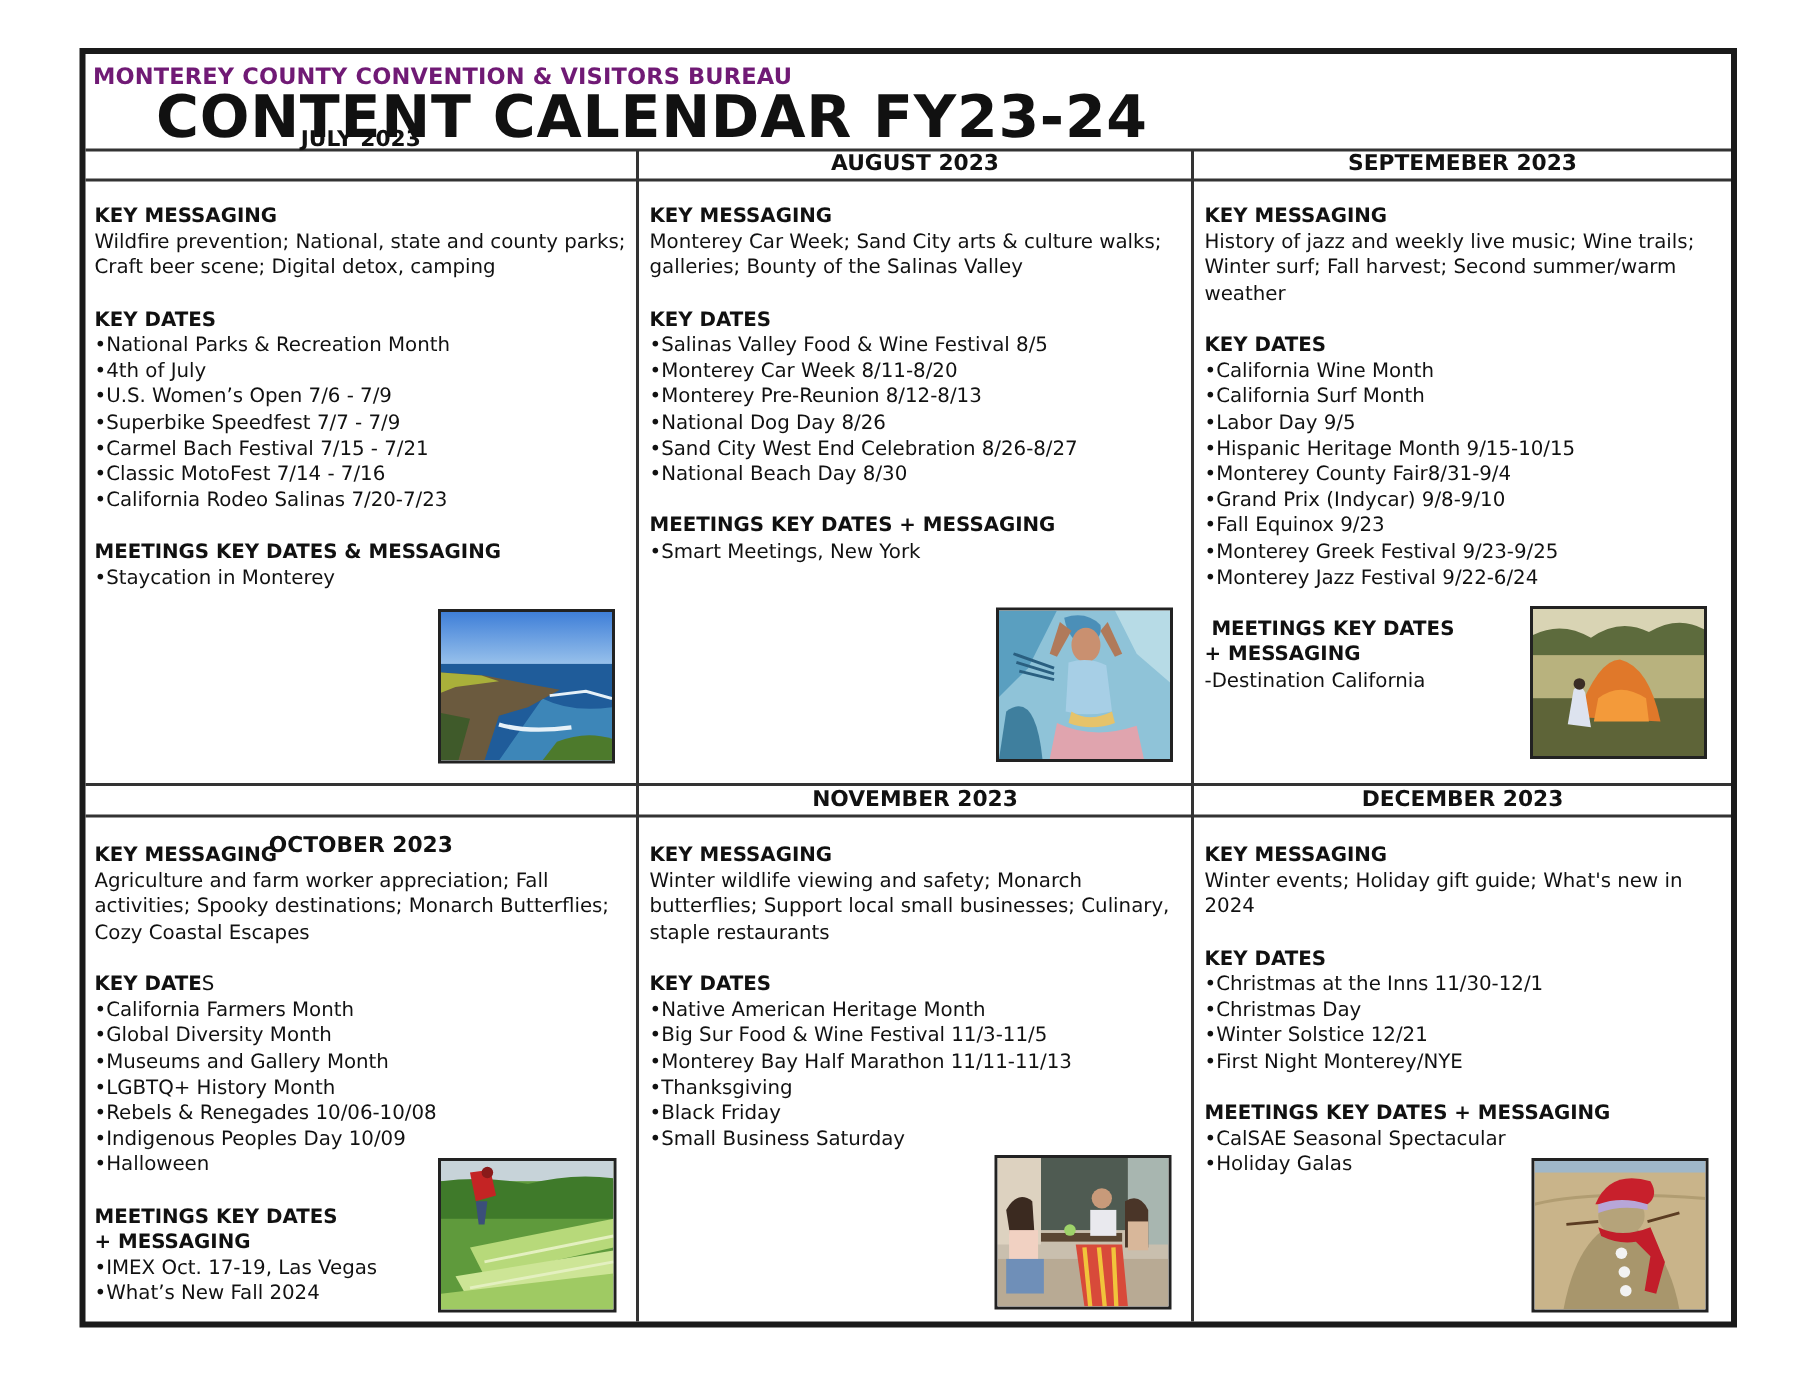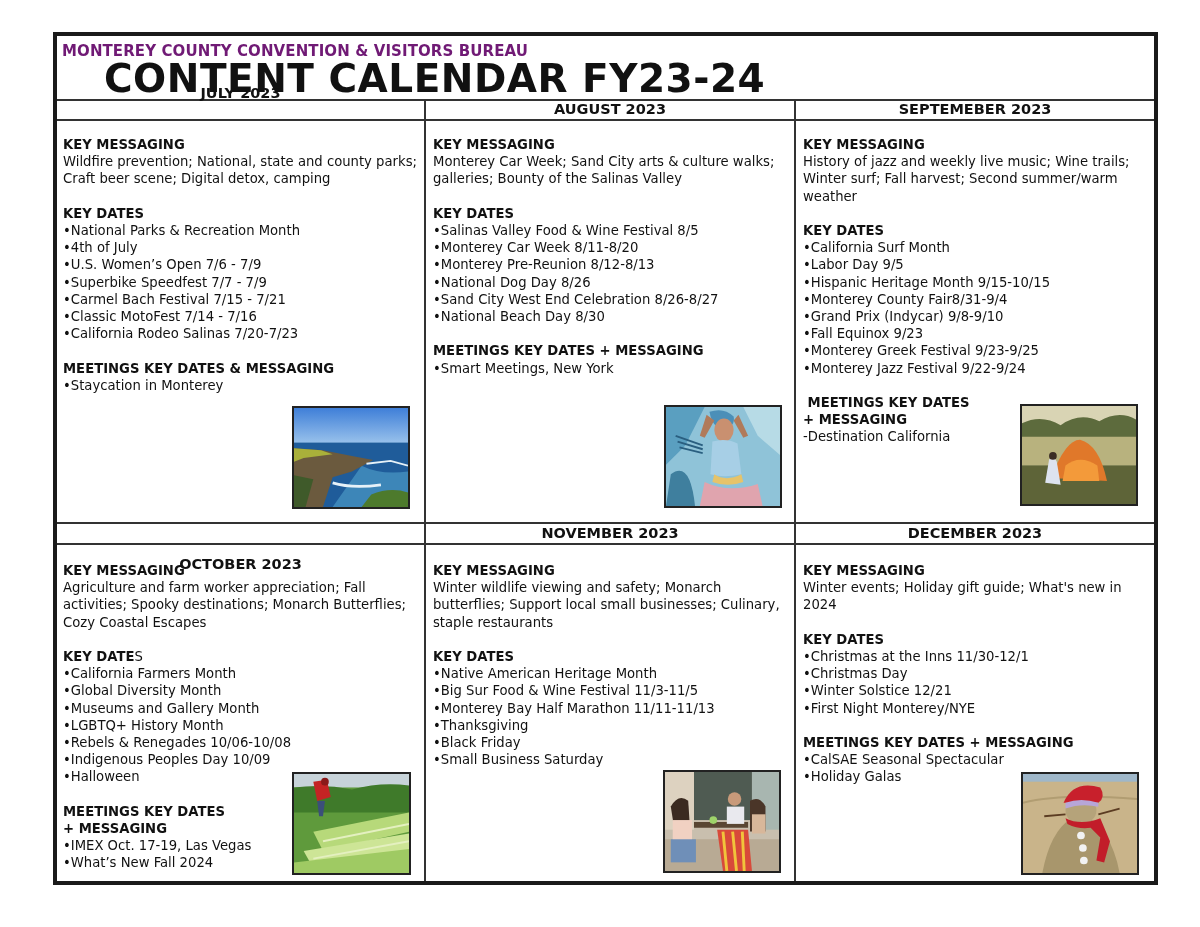--- a/index.html
+++ b/index.html
@@ -111,28 +111,29 @@
     <path d="M40 78 Q65 90 95 80 L100 103 L35 103 Z" fill="#e0a4ae"></path>
     <path d="M10 30 L38 40 M12 36 L38 44 M14 42 L38 48" stroke="#2a5f80" stroke-width="2"></path>
   </svg>
 </div>
 
 <div class="cell" style="left:803px; top:136px; width:345px;">
   <div class="h">KEY MESSAGING</div>
   <div>History of jazz and weekly live music; Wine trails; Winter surf; Fall harvest; Second summer/warm weather</div>
   <div class="gap"></div>
   <div class="h">KEY DATES</div>
+  <div class="b">California Wine Month</div>
   <div class="b">California Surf Month</div>
   <div class="b">Labor Day 9/5</div>
   <div class="b">Hispanic Heritage Month 9/15-10/15</div>
   <div class="b">Monterey County Fair8/31-9/4</div>
   <div class="b">Grand Prix (Indycar) 9/8-9/10</div>
   <div class="b">Fall Equinox 9/23</div>
   <div class="b">Monterey Greek Festival 9/23-9/25</div>
-  <div class="b">Monterey Jazz Festival 9/22-9/24</div>
+  <div class="b">Monterey Jazz Festival 9/22-6/24</div>
   <div class="gap"></div>
   <div class="h" style="white-space:pre;"> MEETINGS KEY DATES</div>
   <div class="h">+ MESSAGING</div>
   <div>-Destination California</div>
 </div>
 <div class="photo" style="left:1020px; top:404px; width:118px; height:102px;">
   <svg viewBox="0 0 118 102" preserveAspectRatio="none">
     <rect width="118" height="102" fill="#7d8560"></rect>
     <rect width="118" height="30" fill="#d9d4b4"></rect>
     <path d="M0 18 Q20 8 40 20 Q60 6 80 16 Q100 4 118 14 L118 34 L0 34 Z" fill="#5d6b3d"></path>

